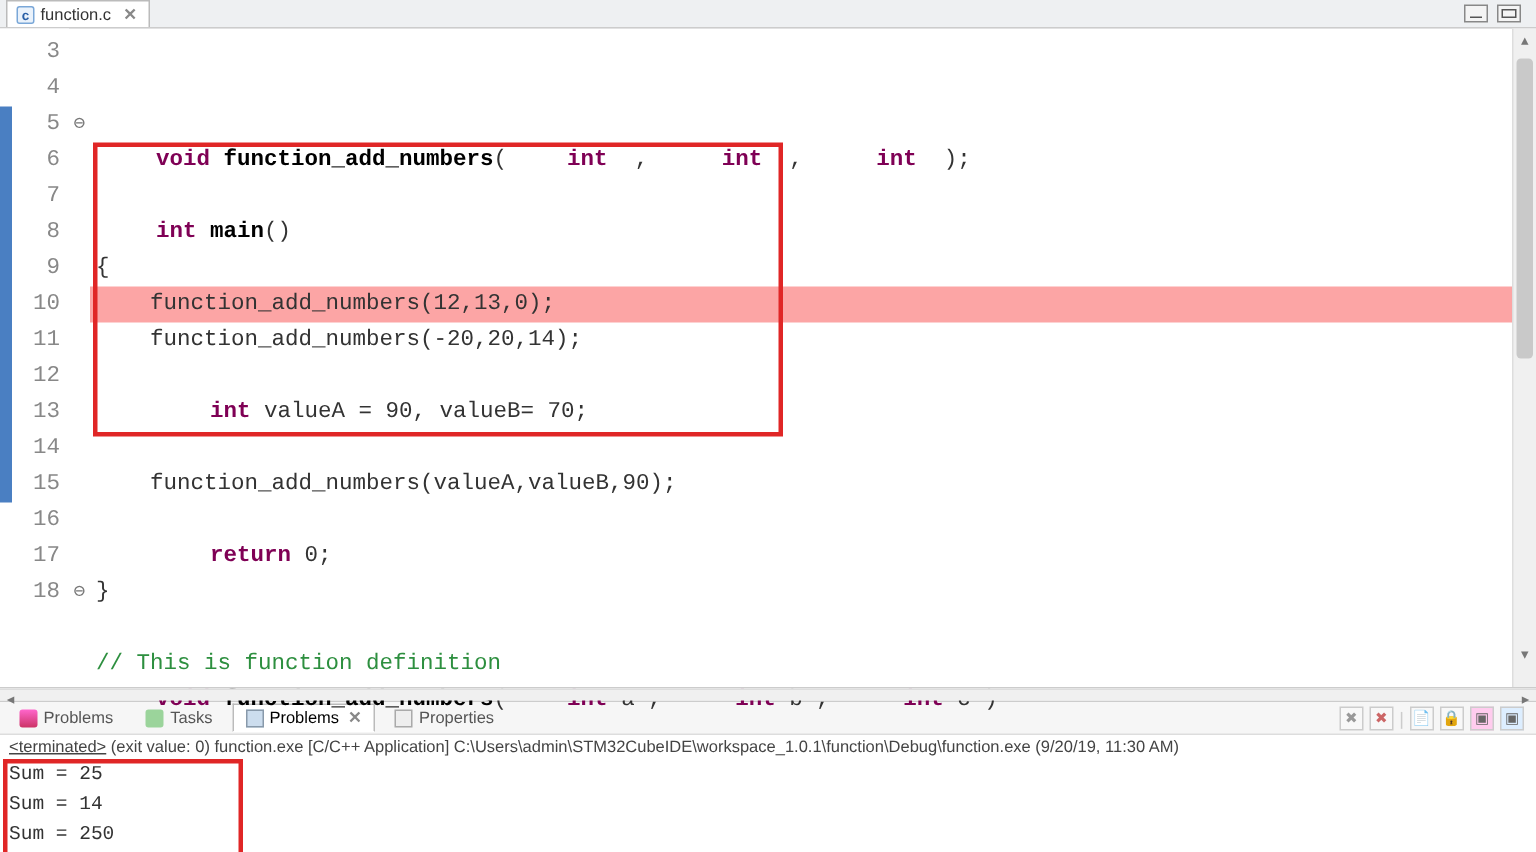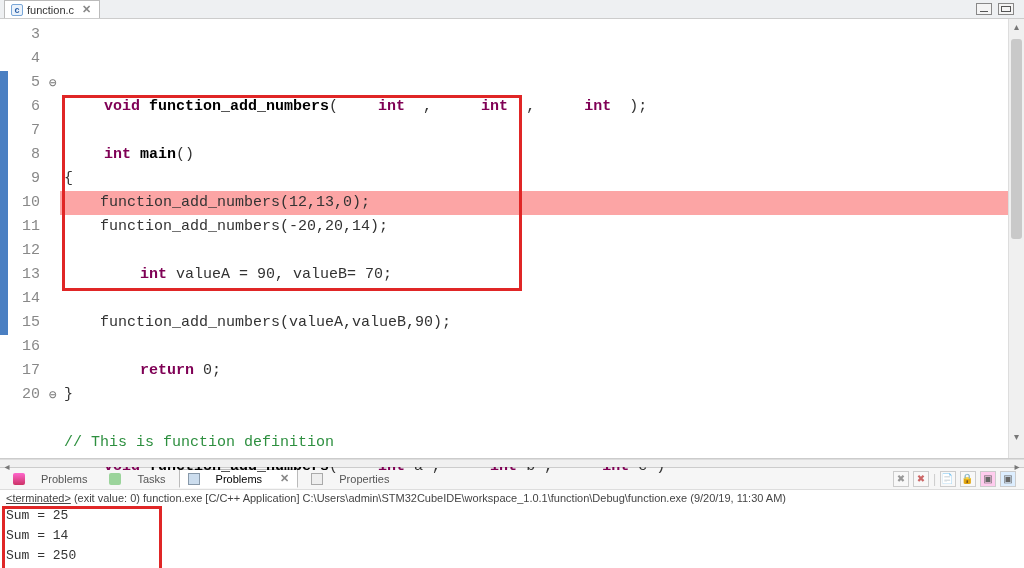--- a/index.html
+++ b/index.html
@@ -140,21 +140,21 @@
   .bottom-tabs {
     display: flex;
     align-items: center;
     background: #f6f6f6;
     border-bottom: 1px solid #ddd;
     height: 22px;
     padding: 0 4px;
     gap: 4px;
   }
   .btab {
-    display: flex; align-items: center; gap: 16px;
+    display: flex; align-items: center; gap: 4px;
     padding: 2px 8px;
     font-size: 11px;
     color: #555;
     border: 1px solid transparent;
   }
   .btab.active {
     background: #fff;
     border: 1px solid #bbb;
     border-bottom: 1px solid #fff;
     color: #000;
@@ -208,21 +208,21 @@
       <div class="ln">8</div>
       <div class="ln">9</div>
       <div class="ln">10</div>
       <div class="ln">11</div>
       <div class="ln">12</div>
       <div class="ln">13</div>
       <div class="ln">14</div>
       <div class="ln">15</div>
       <div class="ln">16</div>
       <div class="ln">17</div>
-      <div class="ln">20</div>
+      <div class="ln">18</div>
     </div>
   <div class="fold-col" id="fold-col">
       <div class="f"></div>
       <div class="f"></div>
       <div class="f">⊖</div>
       <div class="f"></div>
       <div class="f"></div>
       <div class="f"></div>
       <div class="f"></div>
       <div class="f"></div>

